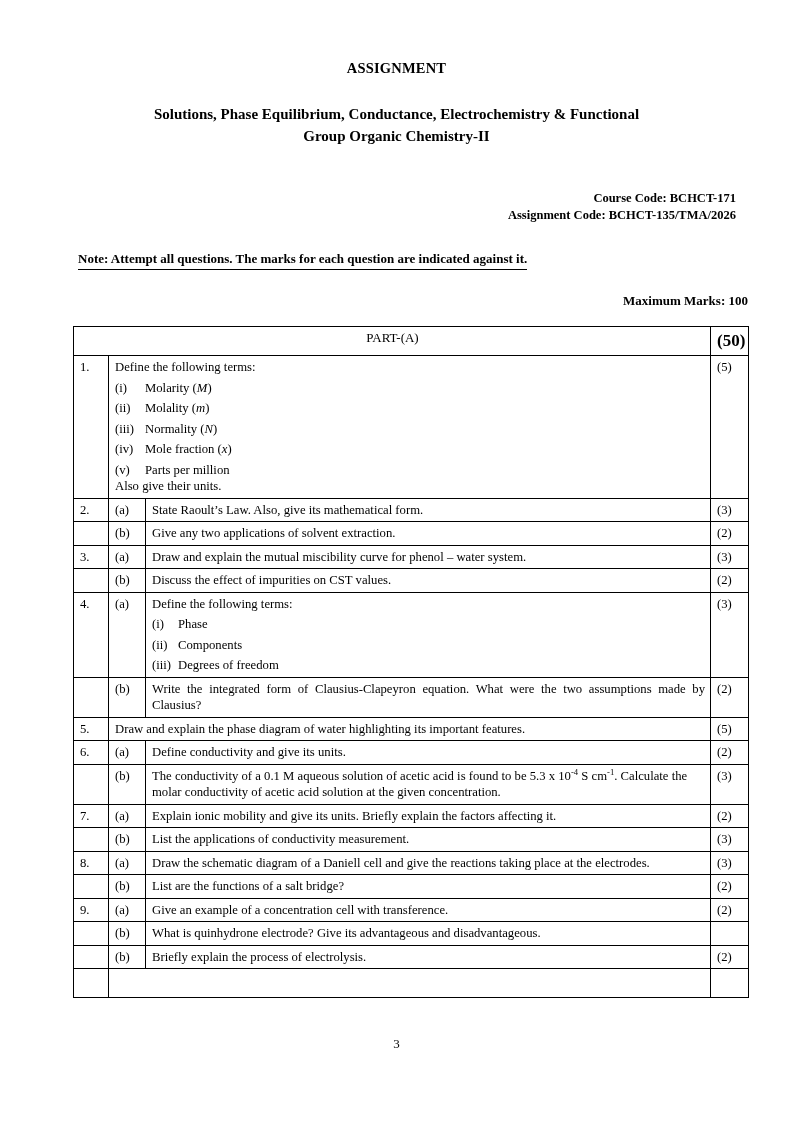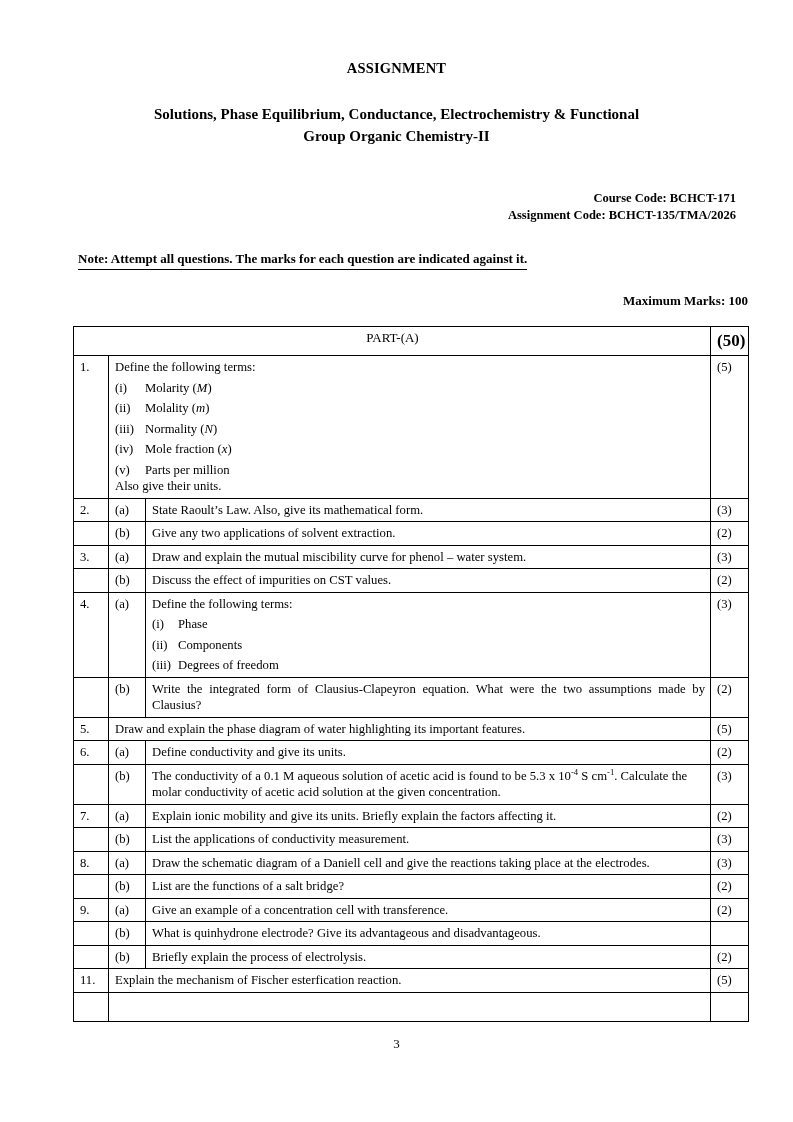--- a/index.html
+++ b/index.html
@@ -331,25 +331,20 @@
 
 
         <tr>
           <td class="num"></td>
           <td class="sub">(b)</td>
           <td class="body">Briefly explain the process of electrolysis.</td>
           <td class="mark">(2)</td>
         </tr>
 
 
-        <tr>
-          <td class="num">11.</td>
-          <td class="body" colspan="2">Explain the mechanism of Fischer esterfication reaction.</td>
-          <td class="mark">(5)</td>
-        </tr>
 
         <tr class="empty-row">
           <td class="num"></td>
           <td class="body" colspan="2"></td>
           <td class="mark"></td>
         </tr>
 
       </tbody>
     </table>
   </div>

